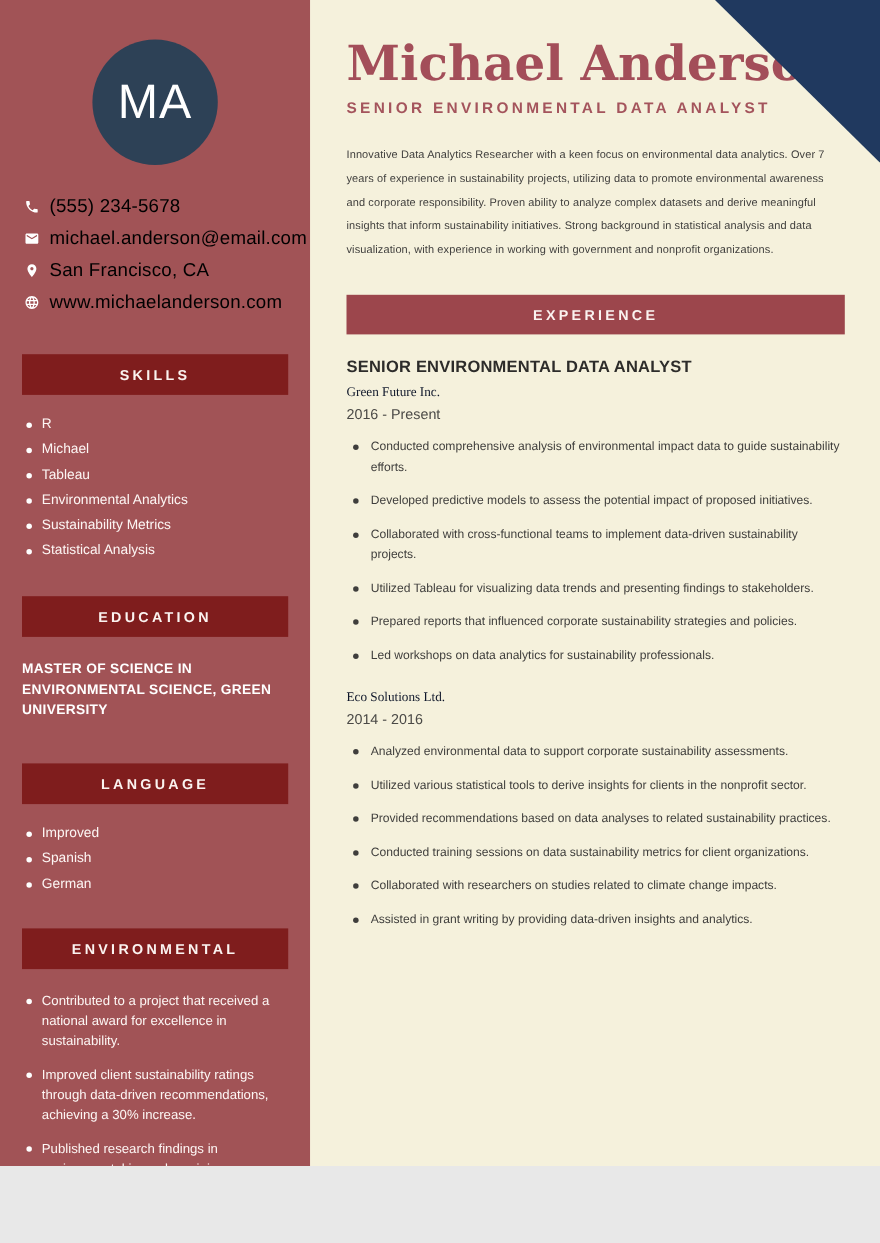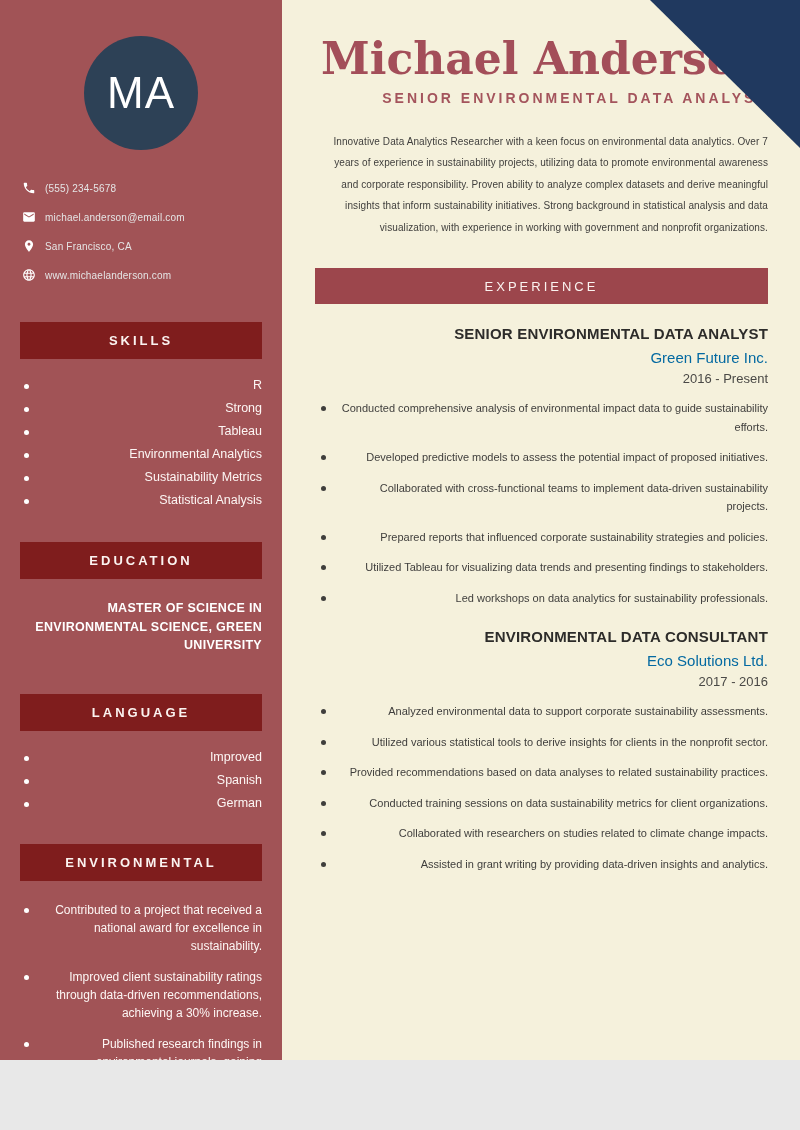--- a/index.html
+++ b/index.html
@@ -7,21 +7,20 @@
   body { font-family: "Liberation Sans", sans-serif; }
 
   .page {
     position: relative;
     width: 800px;
     height: 1060px;
     margin: 0 auto;
     background: #f5f1dc;
     overflow: hidden;
     display: flex;
-    text-align: right;
   }
 
   
   .sidebar {
     position: relative;
     width: 282px;
     flex: 0 0 282px;
     height: 100%;
     background: #a15356;
     color: #f7eef0;
@@ -40,21 +39,21 @@
   }
   .contact { margin-top: 28px; list-style: none; }
   .contact-row {
     display: flex; align-items: center;
     gap: 9px;
     margin-bottom: 9px;
     min-height: 20px;
   }
   .contact-row .cicon { width: 14px; height: 14px; flex: 0 0 14px; display: flex; align-items: center; margin-left: 2px; }
   .contact-row .cicon svg { width: 14px; height: 14px; fill: #ffffff; }
-  .contact-row .ctext { font-size: 10px; color: #e5e5e5; letter-spacing: 0.2px; }
+  .contact-row .ctext { font-size: 17px; color: #000000; letter-spacing: 0.2px; }
 
   .side-bar-header {
     margin-top: 37px;
     height: 37px;
     background: #7f1d1d;
     display: flex; align-items: center; justify-content: center;
     font-size: 13px;
     font-weight: bold;
     letter-spacing: 3px;
     color: #fbf3f0;
@@ -143,35 +142,36 @@
     line-height: 21.5px;
     color: #3f3e3c;
     letter-spacing: 0.1px;
   }
   .exp-header {
     margin-top: 30px;
     height: 36px;
     background: #9c464c;
     display: flex; align-items: center; justify-content: center;
     font-size: 13px;
-    font-weight: normal;
+    font-weight: bold;
     letter-spacing: 3px;
     color: #fbf3f0;
   }
   .job { margin-top: 21px; }
   .job-title {
     font-size: 15px;
     font-weight: bold;
     color: #2d2c2a;
     letter-spacing: 0.2px;
   }
   .job-company {
     margin-top: 7px;
-    font-size: 15px;
-    color: #0369a1;
+    font-size: 12px;
+    color: #0f172a;
+    font-family: Liberation Serif, serif;
   }
   .job-dates {
     margin-top: 5px;
     font-size: 13px;
     color: #4a4946;
   }
   .job-bullets { list-style: none; margin-top: 13px; }
   .job-bullets li {
     position: relative;
     padding-left: 22px;
@@ -233,21 +233,21 @@
         </span>
         <span class="ctext">www.michaelanderson.com</span>
       </li>
     </ul>
 
     <div class="side-bar-header">
       <span>SKILLS</span>
     </div>
     <ul class="side-list">
       <li>R</li>
-      <li>Strong</li>
+      <li>Michael</li>
       <li>Tableau</li>
       <li>Environmental Analytics</li>
       <li>Sustainability Metrics</li>
       <li>Statistical Analysis</li>
     </ul>
 
     <div class="side-bar-header gap-edu">
       <span>EDUCATION</span>
     </div>
     <div class="edu-text">MASTER OF SCIENCE IN ENVIRONMENTAL SCIENCE, GREEN UNIVERSITY</div>
@@ -284,30 +284,29 @@
     </div>
 
     <div class="job">
       <div class="job-title">SENIOR ENVIRONMENTAL DATA ANALYST</div>
       <div class="job-company">Green Future Inc.</div>
       <div class="job-dates">2016 - Present</div>
       <ul class="job-bullets">
         <li>Conducted comprehensive analysis of environmental impact data to guide sustainability efforts.</li>
         <li>Developed predictive models to assess the potential impact of proposed initiatives.</li>
         <li>Collaborated with cross-functional teams to implement data-driven sustainability projects.</li>
+        <li>Utilized Tableau for visualizing data trends and presenting findings to stakeholders.</li>
         <li>Prepared reports that influenced corporate sustainability strategies and policies.</li>
-        <li>Utilized Tableau for visualizing data trends and presenting findings to stakeholders.</li>
         <li>Led workshops on data analytics for sustainability professionals.</li>
       </ul>
     </div>
 
     <div class="job">
-      <div class="job-title">ENVIRONMENTAL DATA CONSULTANT</div>
       <div class="job-company">Eco Solutions Ltd.</div>
-      <div class="job-dates">2017 - 2016</div>
+      <div class="job-dates">2014 - 2016</div>
       <ul class="job-bullets">
         <li>Analyzed environmental data to support corporate sustainability assessments.</li>
         <li>Utilized various statistical tools to derive insights for clients in the nonprofit sector.</li>
         <li>Provided recommendations based on data analyses to related sustainability practices.</li>
         <li>Conducted training sessions on data sustainability metrics for client organizations.</li>
         <li>Collaborated with researchers on studies related to climate change impacts.</li>
         <li>Assisted in grant writing by providing data-driven insights and analytics.</li>
       </ul>
     </div>
   </div>

